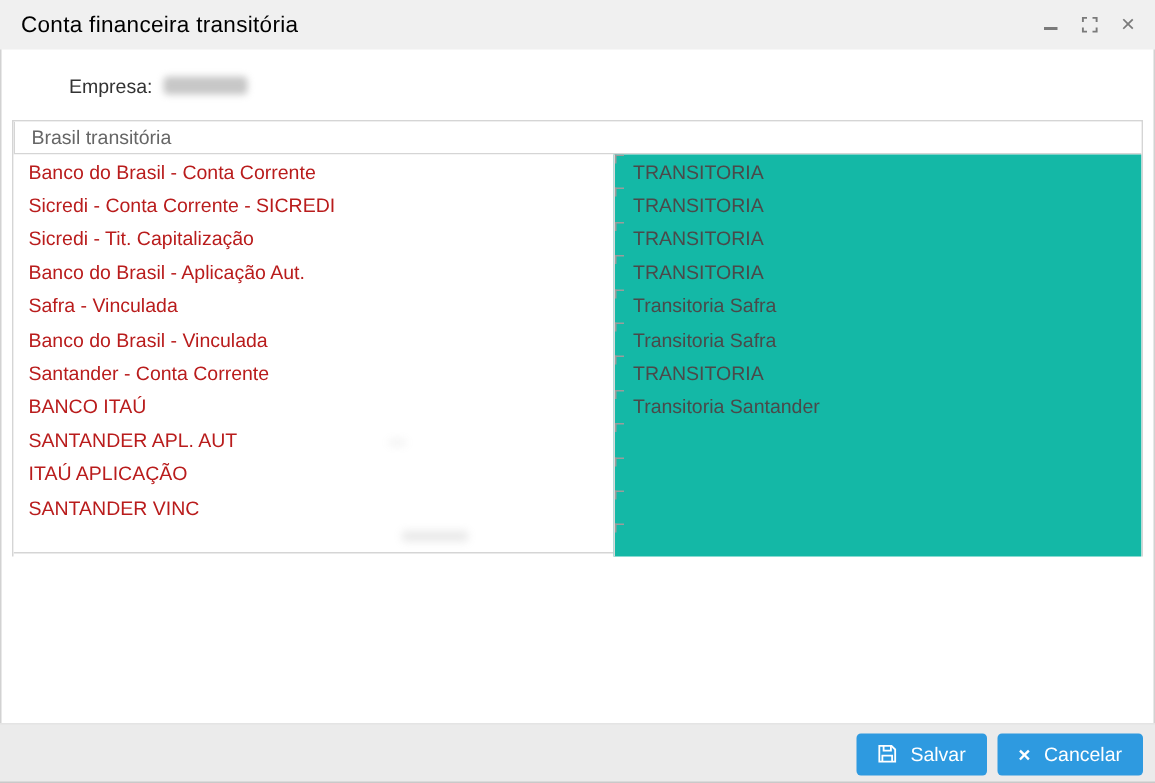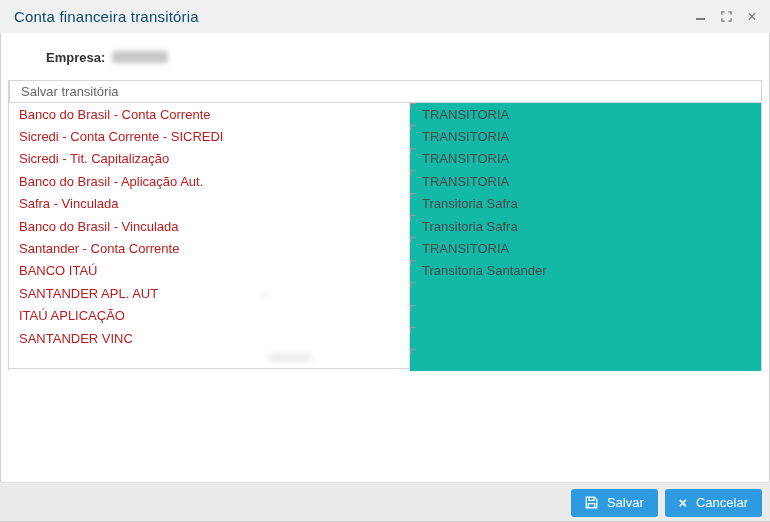--- a/index.html
+++ b/index.html
@@ -13,41 +13,41 @@
   }
 
   
   .titlebar {
     position: absolute; top: 0; left: 0; right: 0; height: 33px;
     background: #f0f0f0;
     display: flex; align-items: center;
   }
   .titlebar .title {
     margin-left: 14px;
-    font-size: 15px; color: #0c4a6e;
+    font-size: 15px; color: #000000;
     letter-spacing: .2px;
   }
   .win-controls {
     position: absolute; right: 8px; top: 0; height: 33px;
     display: flex; align-items: center; gap: 6px;
   }
   .win-btn {
     width: 20px; height: 20px;
     display: flex; align-items: center; justify-content: center;
     color: #7a7a7a; cursor: pointer;
   }
   .minimize-bar { width: 9px; height: 0; border-top: 2px solid #7a7a7a; margin-top: 4px; }
   .close-glyph { font-size: 16px; line-height: 16px; color: #7a7a7a; }
 
   
   .empresa-row {
     position: absolute; top: 48px; left: 14px; height: 18px;
     display: flex; align-items: center;
   }
-  .empresa-label { font-size: 13px; font-weight: bold; color: #333; padding-left: 32px; }
+  .empresa-label { font-size: 13px; font-weight: normal; color: #333; padding-left: 32px; }
   .redacted {
     display: inline-block; margin-left: 7px;
     width: 56px; height: 12px; border-radius: 3px;
     background: #8f8f8f; filter: blur(2.5px); opacity: .5;
   }
 
   
   .grid {
     position: absolute; top: 80px; left: 8px;
     width: 754px; height: 291px;
@@ -132,21 +132,21 @@
   </div>
 </div>
 
 <div class="empresa-row">
   <span class="empresa-label">Empresa:</span>
   <span class="redacted"></span>
 </div>
 
 <div class="grid">
   <div class="grid-header">
-    <div class="hcell hcell-right">Salvar transitória</div>
+    <div class="hcell hcell-right">Brasil transitória</div>
   </div>
   <div class="col-left" id="col-left">
       <div class="cell cell-left">Banco do Brasil - Conta Corrente</div>
       <div class="cell cell-left">Sicredi - Conta Corrente - SICREDI</div>
       <div class="cell cell-left">Sicredi - Tit. Capitalização</div>
       <div class="cell cell-left">Banco do Brasil - Aplicação Aut.</div>
       <div class="cell cell-left">Safra - Vinculada</div>
       <div class="cell cell-left">Banco do Brasil - Vinculada</div>
       <div class="cell cell-left">Santander - Conta Corrente</div>
       <div class="cell cell-left">BANCO ITAÚ</div>

